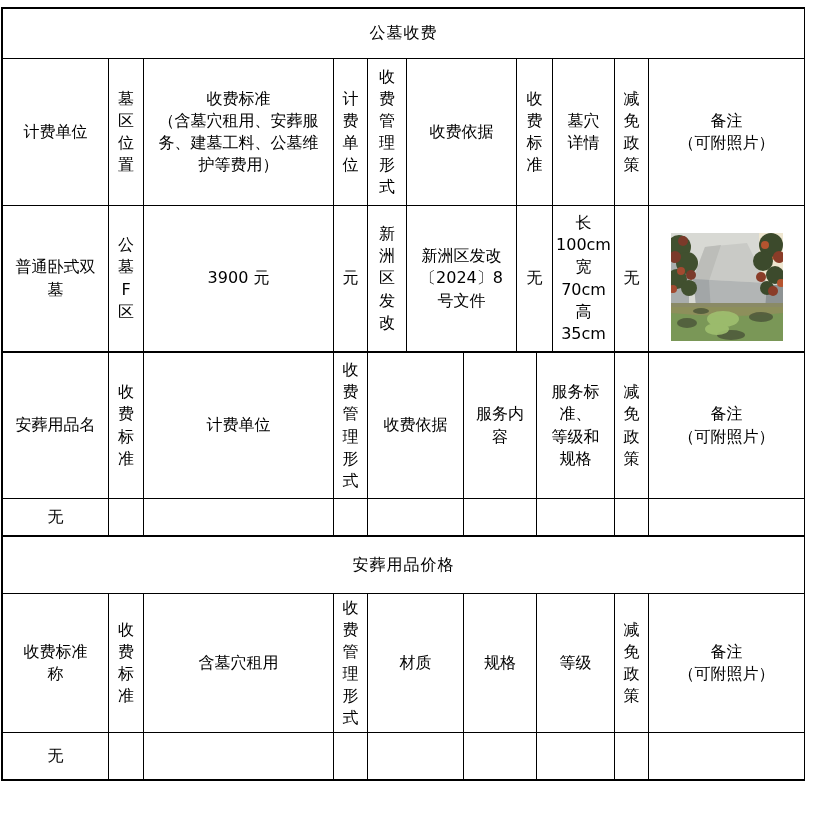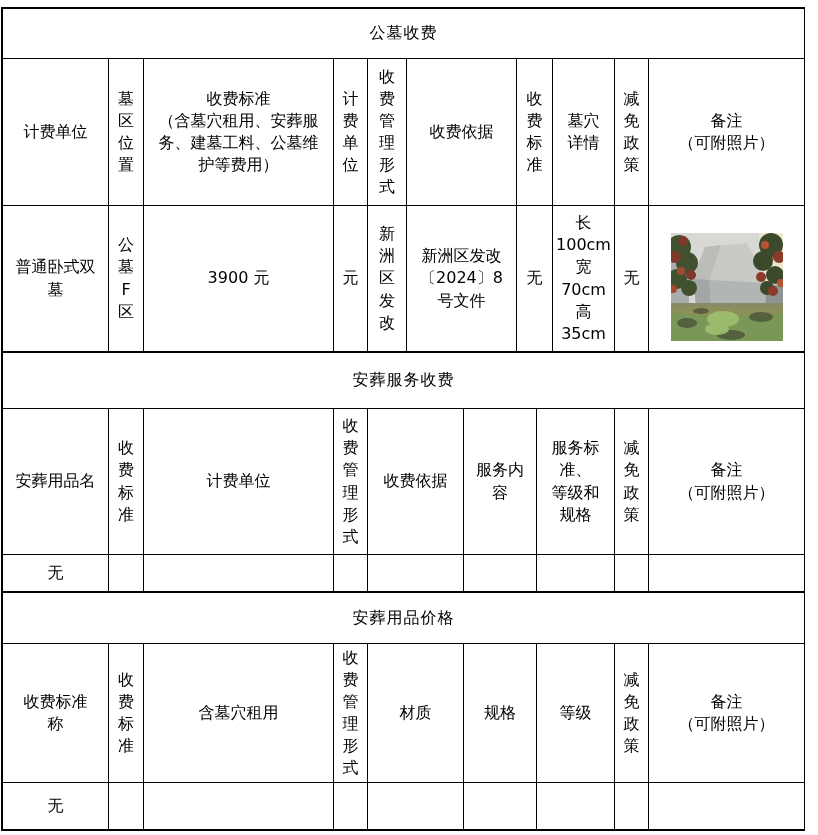--- a/index.html
+++ b/index.html
@@ -48,21 +48,21 @@
     text-align: center;
     vertical-align: middle;
   }
   
   tr.rt1 { height: 50px; }
   tr.rh1 { height: 147px; }
   tr.rd1 { height: 146px; }
   tr.rt2 { height: 56px; }
   tr.rh2 { height: 146px; }
   tr.rd2 { height: 37px; }
-  tr.rt3 { height: 51px; }
+  tr.rt3 { height: 57px; }
   tr.rh3 { height: 139px; }
   tr.rd3 { height: 47px; }
   .photo-wrap {
     display: inline-block;
     line-height: 0;
   }
 </style>
 </head>
 <body>
 
@@ -189,23 +189,20 @@
         <col style="width:35px">
         <col style="width:190px">
       <col style="width:34px">
         <col style="width:96px">
         <col style="width:73px">
       <col style="width:78px">
         <col style="width:34px">
         <col style="width:156px">
     </colgroup>
     <tbody>
-        <tr class="rt2">
-      <td colspan="9" class="title-cell">安葬服务收费</td>
-    </tr>
     <tr class="rh2">
       <td>安葬用品名</td>
       <td><span class="vstack">收费标准</span></td>
       <td>计费单位</td>
       <td><span class="vstack">收费管理形式</span></td>
       <td>收费依据</td>
       <td>服务内
 容</td>
       <td>服务标
 准、

